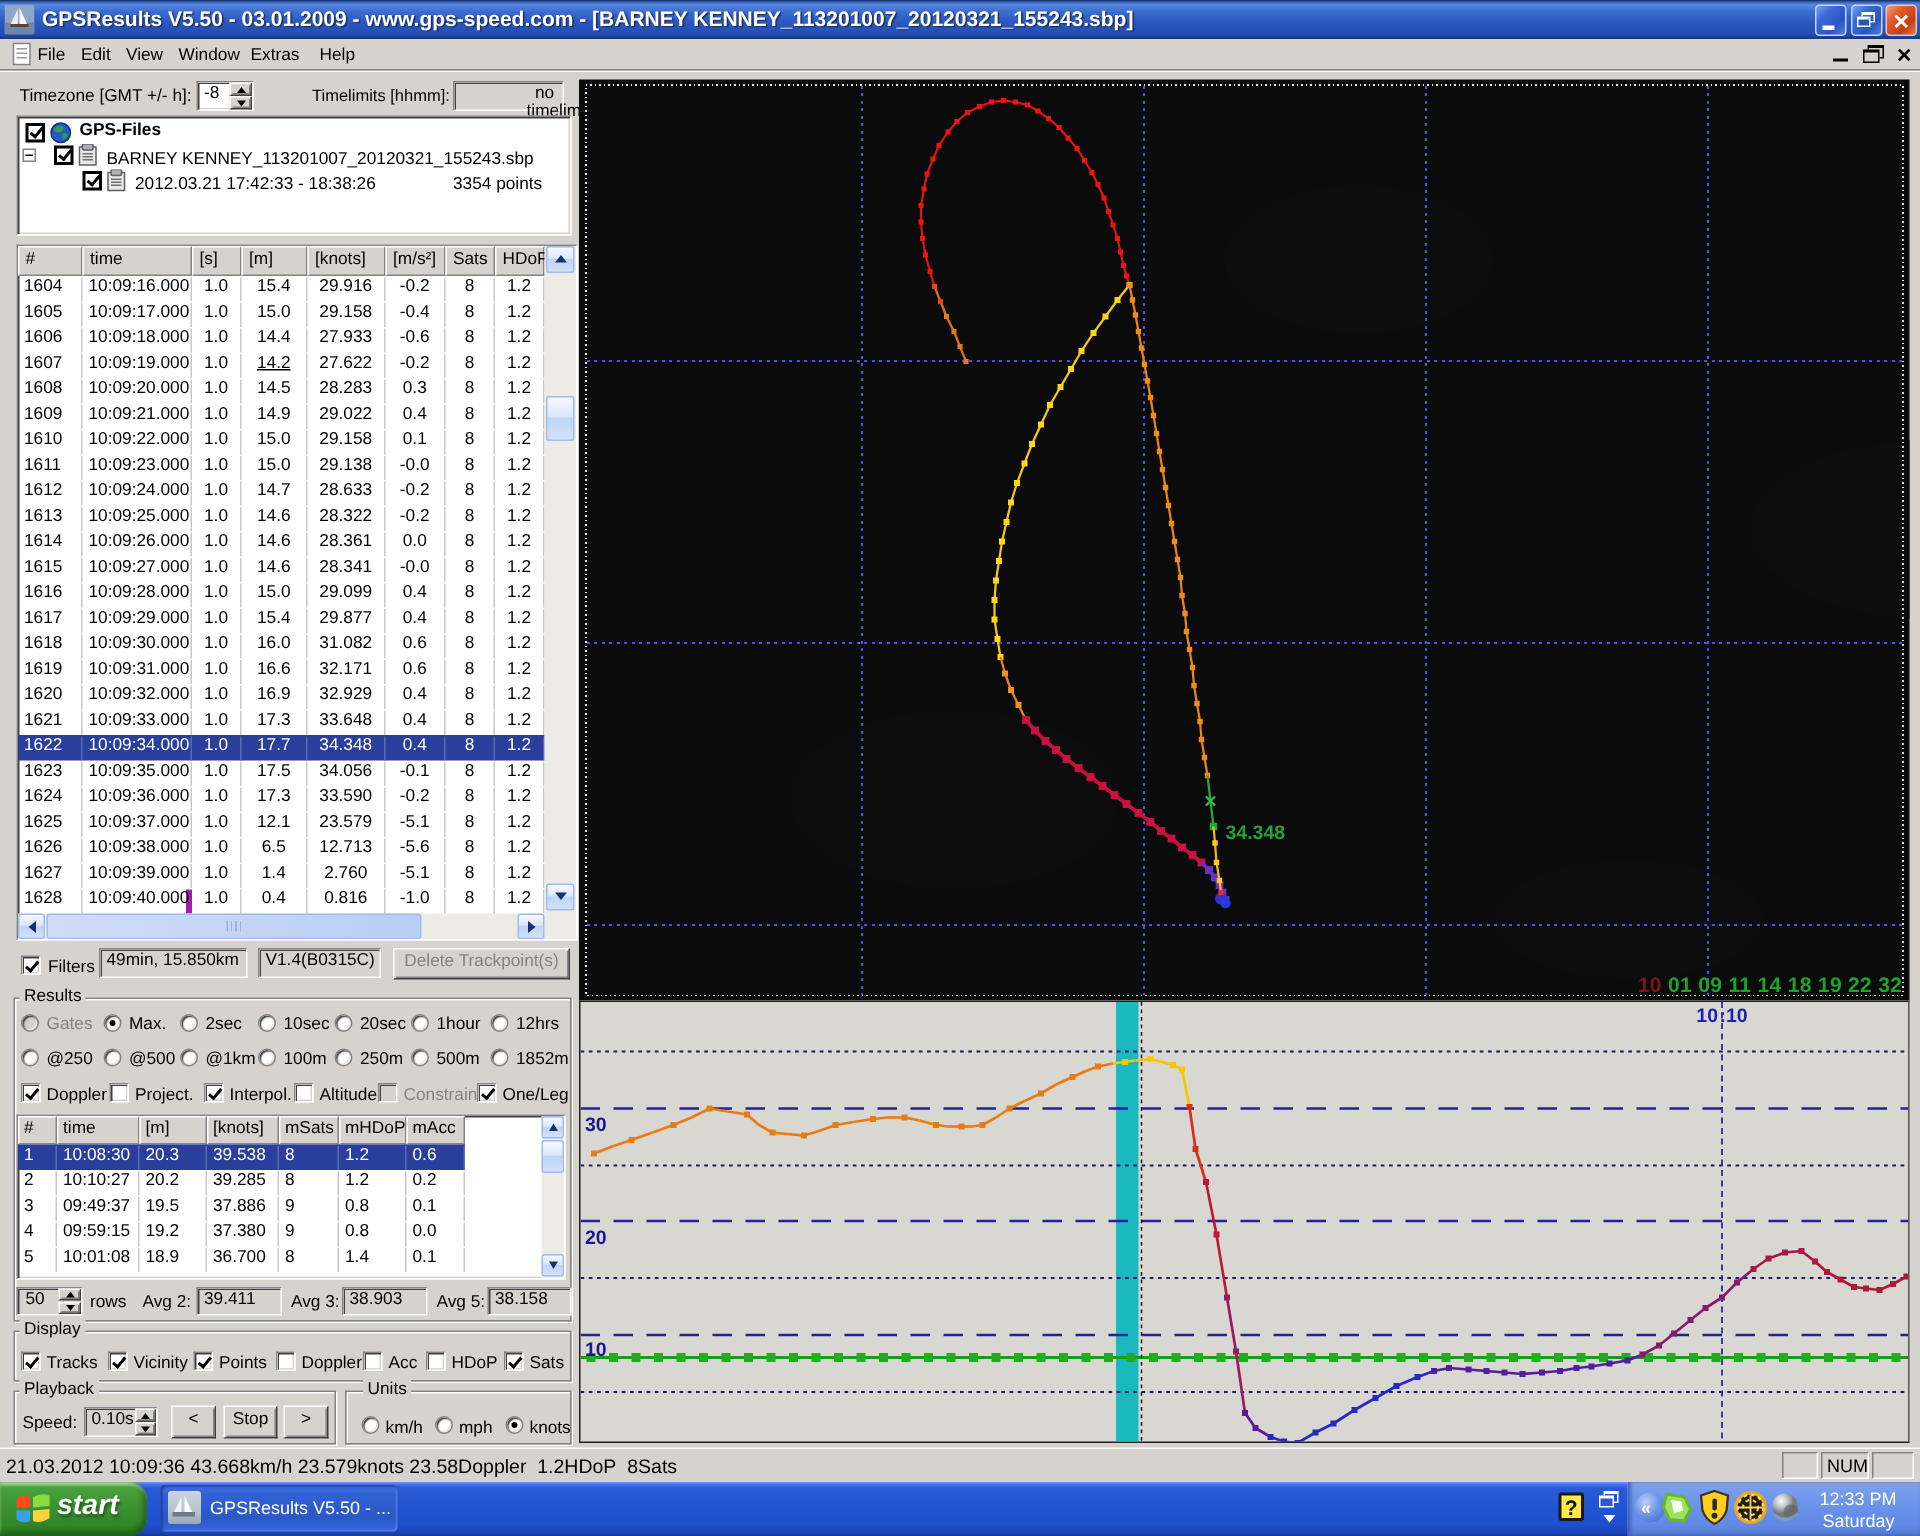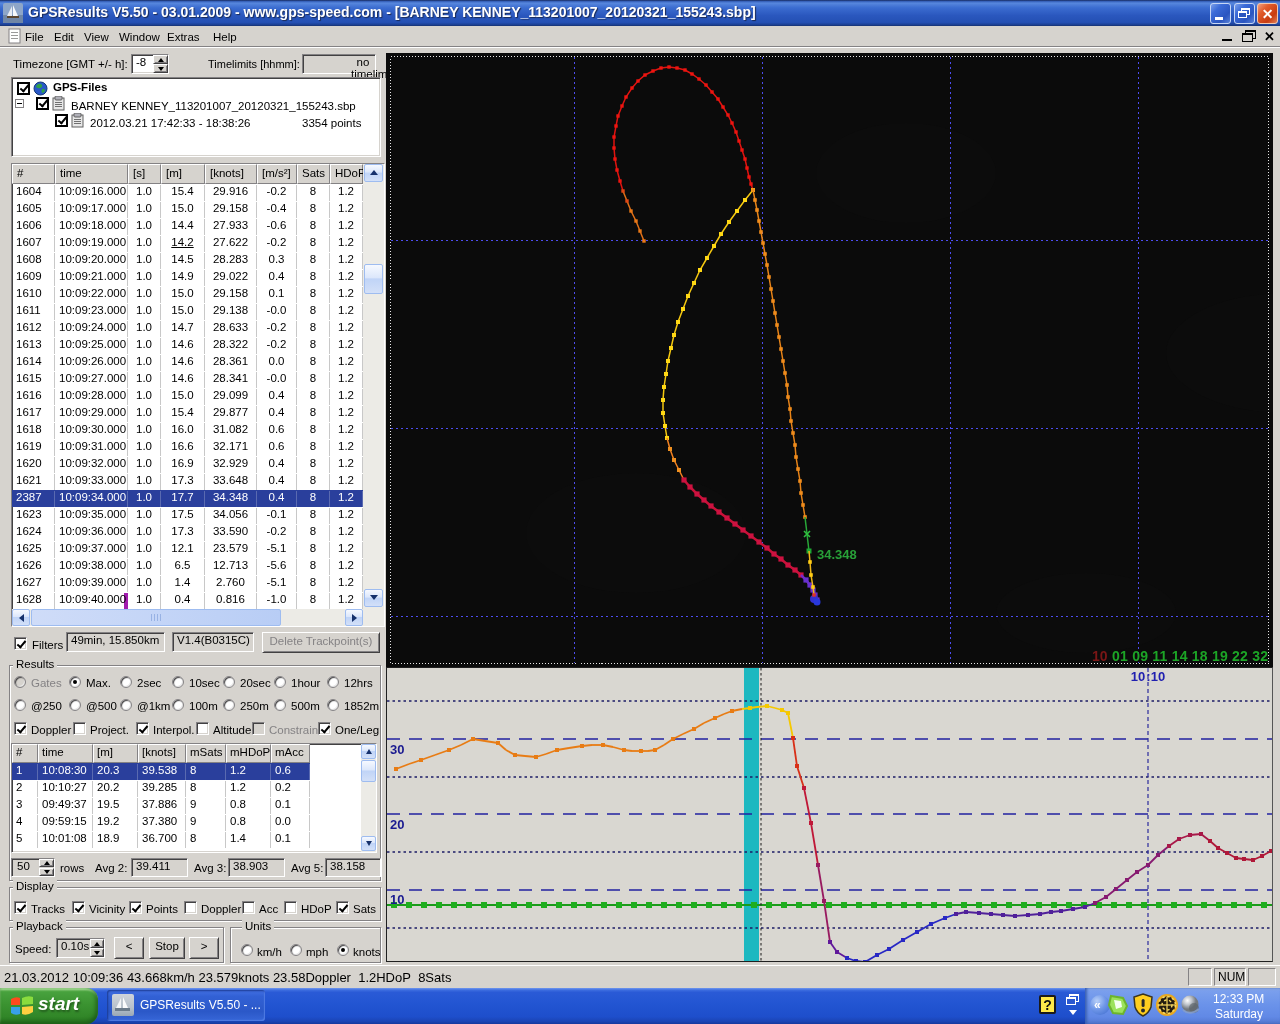--- a/index.html
+++ b/index.html
@@ -296,21 +296,21 @@
       <div class="ab" style="left:0px;top:1px;width:43px;text-align:left;padding-left:4px;border-right:1px solid #c8c8c8;height:16px;">1621</div>
       <div class="ab" style="left:43px;top:1px;width:73px;text-align:left;padding-left:4px;border-right:1px solid #c8c8c8;height:16px;">10:09:33.000</div>
       <div class="ab" style="left:116px;top:1px;width:33px;text-align:center;padding-left:0px;border-right:1px solid #c8c8c8;height:16px;">1.0</div>
       <div class="ab" style="left:149px;top:1px;width:44px;text-align:center;padding-left:0px;border-right:1px solid #c8c8c8;height:16px;">17.3</div>
       <div class="ab" style="left:193px;top:1px;width:52px;text-align:center;padding-left:0px;border-right:1px solid #c8c8c8;height:16px;">33.648</div>
       <div class="ab" style="left:245px;top:1px;width:40px;text-align:center;padding-left:0px;border-right:1px solid #c8c8c8;height:16px;">0.4</div>
       <div class="ab" style="left:285px;top:1px;width:33px;text-align:center;padding-left:0px;border-right:1px solid #c8c8c8;height:16px;">8</div>
       <div class="ab" style="left:318px;top:1px;width:33px;text-align:center;padding-left:0px;border-right:1px solid #c8c8c8;height:16px;">1.2</div>
     </div>
     <div class="ab" style="left:0;top:326px;width:351px;height:17px;background:#2a3f9c;color:#fff;">
-      <div class="ab" style="left:0px;top:1px;width:43px;text-align:left;padding-left:4px;border-right:1px solid #5a6ab0;height:16px;">2387</div>
+      <div class="ab" style="left:0px;top:1px;width:43px;text-align:left;padding-left:4px;border-right:1px solid #5a6ab0;height:16px;">1622</div>
       <div class="ab" style="left:43px;top:1px;width:73px;text-align:left;padding-left:4px;border-right:1px solid #5a6ab0;height:16px;">10:09:34.000</div>
       <div class="ab" style="left:116px;top:1px;width:33px;text-align:center;padding-left:0px;border-right:1px solid #5a6ab0;height:16px;">1.0</div>
       <div class="ab" style="left:149px;top:1px;width:44px;text-align:center;padding-left:0px;border-right:1px solid #5a6ab0;height:16px;">17.7</div>
       <div class="ab" style="left:193px;top:1px;width:52px;text-align:center;padding-left:0px;border-right:1px solid #5a6ab0;height:16px;">34.348</div>
       <div class="ab" style="left:245px;top:1px;width:40px;text-align:center;padding-left:0px;border-right:1px solid #5a6ab0;height:16px;">0.4</div>
       <div class="ab" style="left:285px;top:1px;width:33px;text-align:center;padding-left:0px;border-right:1px solid #5a6ab0;height:16px;">8</div>
       <div class="ab" style="left:318px;top:1px;width:33px;text-align:center;padding-left:0px;border-right:1px solid #5a6ab0;height:16px;">1.2</div>
     </div>
     <div class="ab" style="left:0;top:343px;width:351px;height:17px;">
       <div class="ab" style="left:0px;top:1px;width:43px;text-align:left;padding-left:4px;border-right:1px solid #c8c8c8;height:16px;">1623</div>

